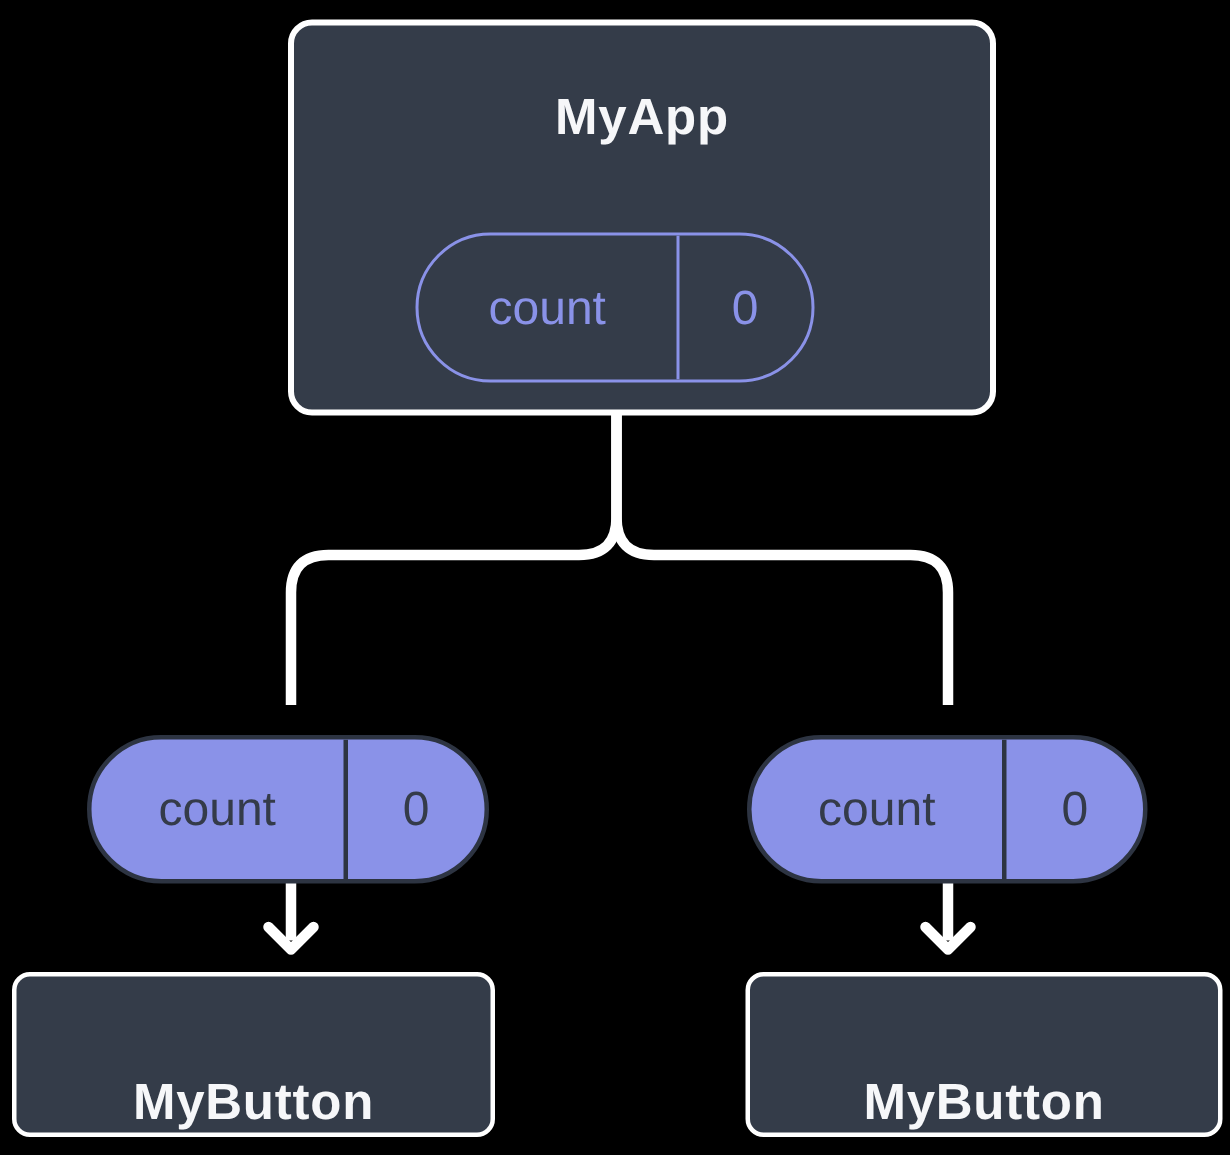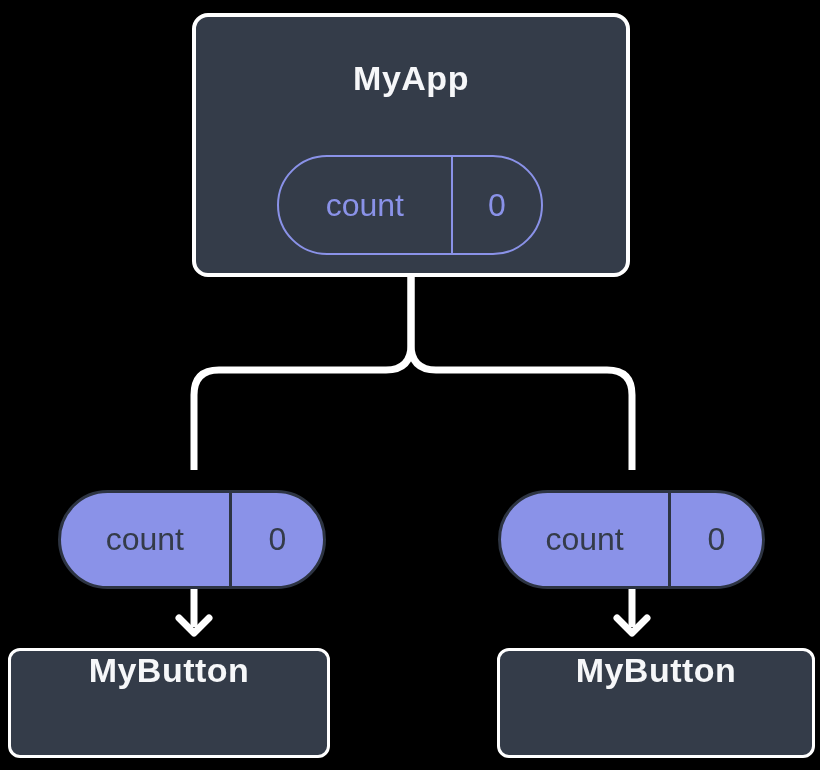--- a/index.html
+++ b/index.html
@@ -19,21 +19,21 @@
   }
   .node {
     position: absolute;
     background: #343c49;
     border: 4px solid #ffffff;
     box-sizing: border-box;
     color: #f6f7f9;
   }
   .root-node {
     left: 192px; top: 13px;
-    width: 438px; height: 264px;
+    width: 472px; height: 264px;
     border-radius: 16px;
   }
   .root-title {
     text-align: center;
     margin-top: 42px;
     font-size: 34px;
     font-weight: 600;
     letter-spacing: 0.5px;
   }
   .pill {
@@ -64,21 +64,21 @@
     background: #8a92e8;
     border: 3px solid #2d3442;
     color: #343b49;
   }
   .filled-pill .pill-name { flex: 0 0 64%; border-right: 3px solid #2d3442; }
   .filled-pill .pill-value { flex: 1; }
   .pill-left  { left: 58px;  top: 464px; }
   .pill-right { left: 498px; top: 464px; width: 267px; }
   .button-node {
     display: flex;
-    align-items: flex-start;
+    align-items: flex-end;
     justify-content: center;
     border-width: 3.5px;
     border-radius: 12px;
     font-size: 34px;
     font-weight: 600;
     letter-spacing: 0.5px;
   }
   .button-left  { left: 8px;   top: 648px; width: 322px; height: 110px; }
   .button-right { left: 497px; top: 648px; width: 318px; height: 110px; }
 </style>

